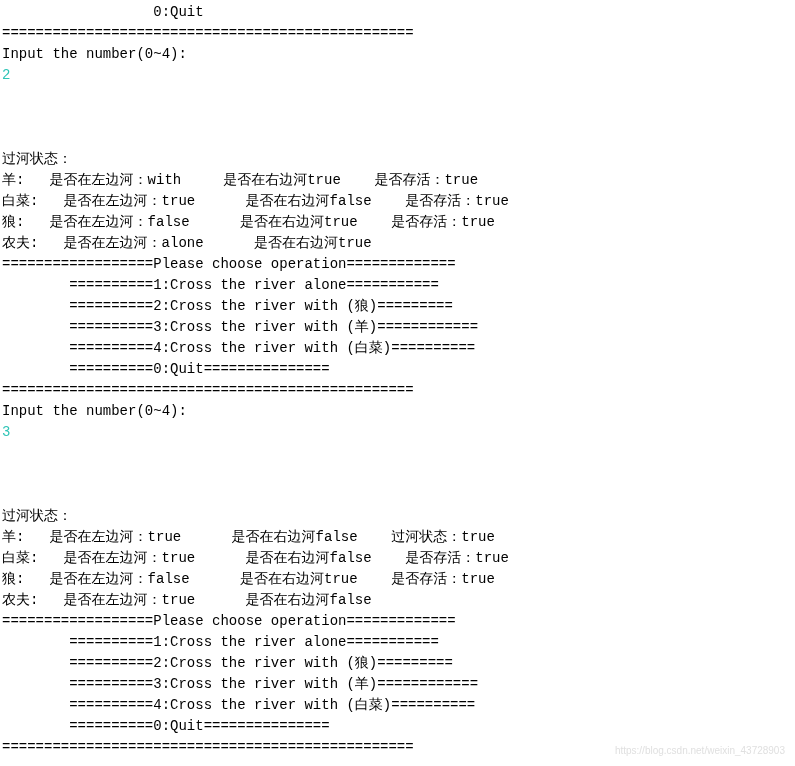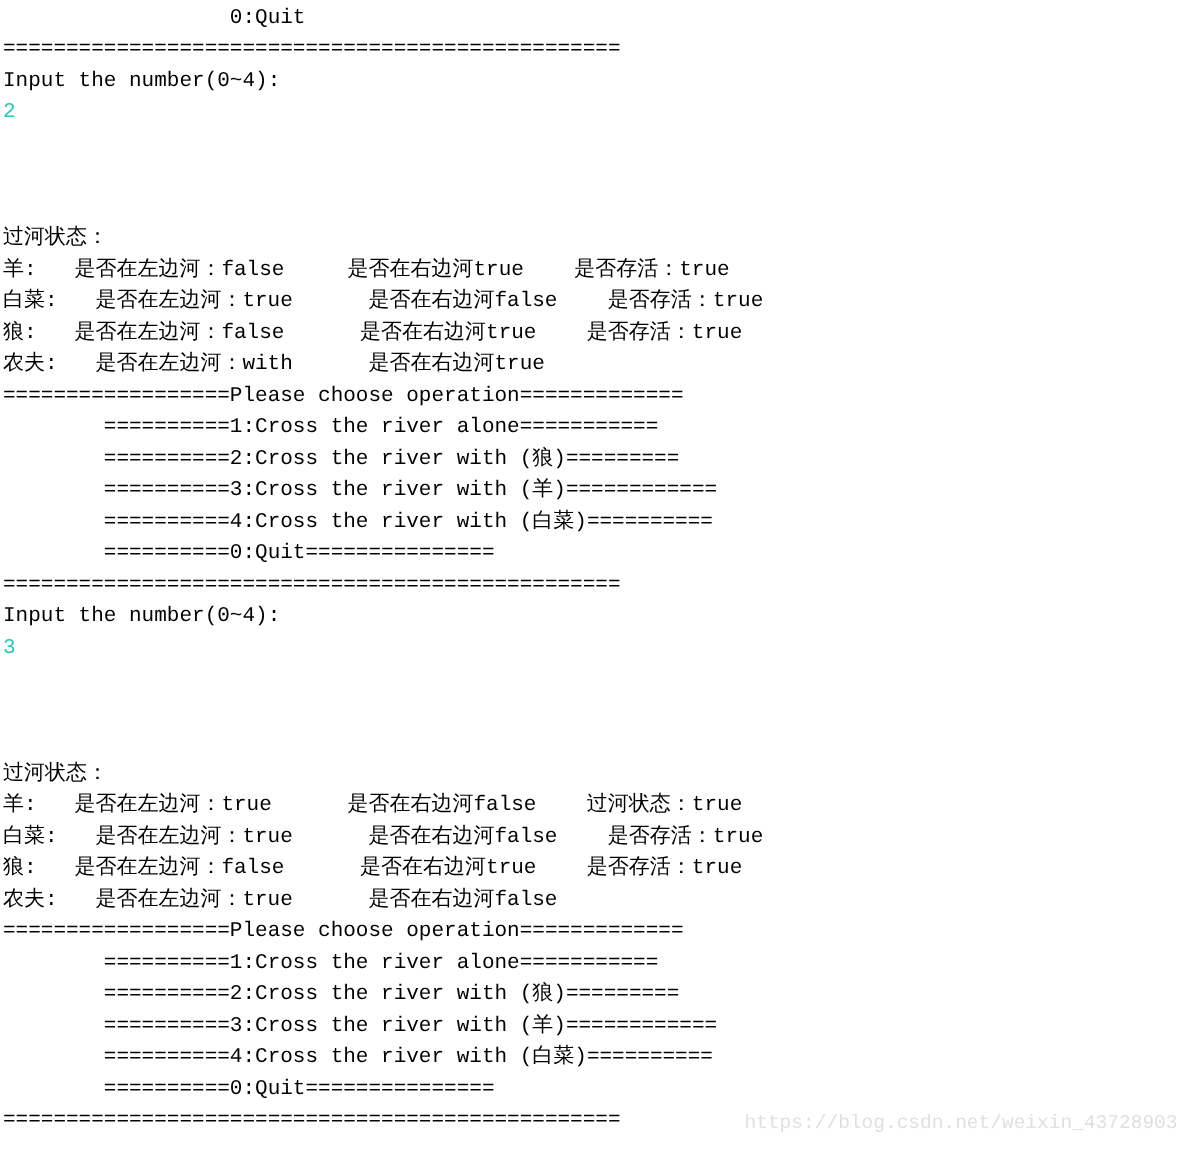--- a/index.html
+++ b/index.html
@@ -24,39 +24,39 @@
       display: block;
     }
     .input-value {
       color: #2ec4b6;
     }
     .watermark {
       position: absolute;
       bottom: 8px;
       right: 10px;
       color: #e0e0e0;
-      font-size: 13px;
-      font-family: Liberation Mono, monospace;
+      font-size: 10px;
+      font-family: Liberation Sans, sans-serif;
     }
   </style>
 </head>
 <body>
 
 <span class="line">                  0:Quit</span>
 <span class="line">=================================================</span>
 <span class="line">Input the number(0~4):</span>
 <span class="line input-value">2</span>
 <span class="line"> </span>
 <span class="line"> </span>
 <span class="line"> </span>
 <span class="line">过河状态：</span>
-<span class="line">羊:   是否在左边河：false     是否在右边河true    是否存活：true</span>
+<span class="line">羊:   是否在左边河：with     是否在右边河true    是否存活：true</span>
 <span class="line">白菜:   是否在左边河：true      是否在右边河false    是否存活：true</span>
 <span class="line">狼:   是否在左边河：false      是否在右边河true    是否存活：true</span>
-<span class="line">农夫:   是否在左边河：with      是否在右边河true</span>
+<span class="line">农夫:   是否在左边河：alone      是否在右边河true</span>
 <span class="line">==================Please choose operation=============</span>
 <span class="line">        ==========1:Cross the river alone===========</span>
 <span class="line">        ==========2:Cross the river with (狼)=========</span>
 <span class="line">        ==========3:Cross the river with (羊)============</span>
 <span class="line">        ==========4:Cross the river with (白菜)==========</span>
 <span class="line">        ==========0:Quit===============</span>
 <span class="line">=================================================</span>
 <span class="line">Input the number(0~4):</span>
 <span class="line input-value">3</span>
 <span class="line"> </span>

